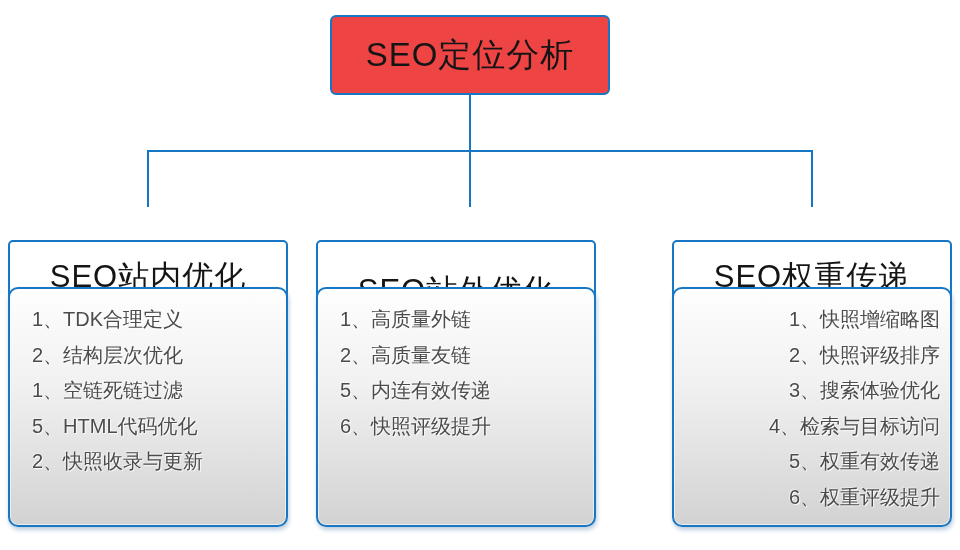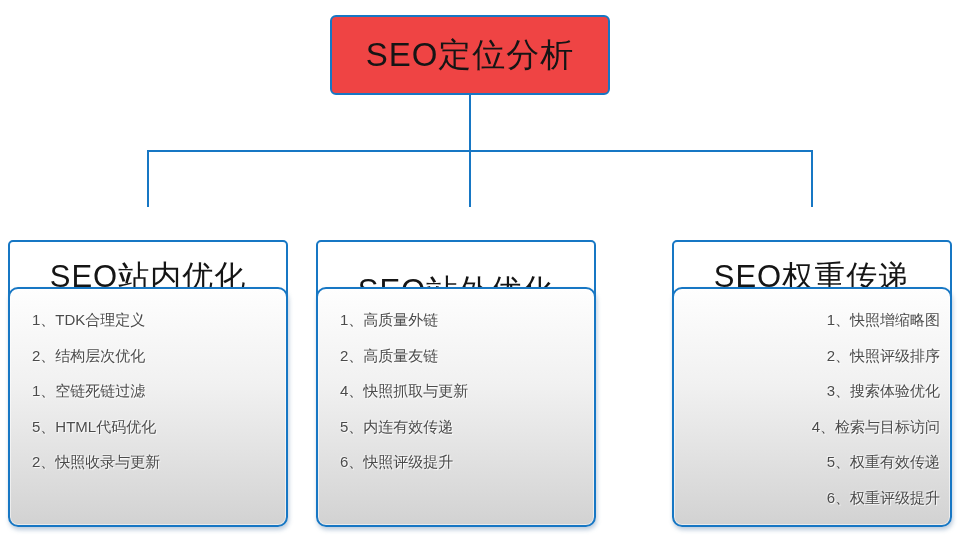--- a/index.html
+++ b/index.html
@@ -52,21 +52,21 @@
     border:2px solid #1777c4;
     border-radius:10px;
     box-shadow:1px 3px 4px rgba(110,145,180,0.45), inset 0 0 0 1px rgba(255,255,255,0.55);
     box-sizing:border-box;
     padding:13px 10px 10px 22px;
   }
   .col-list ul{
     list-style:none;margin:0;padding:0;
   }
   .col-list li{
-    font-size:15px;
+    font-size:20px;
     line-height:35.5px;
     color:#4b4b4b;
     white-space:nowrap;
     text-shadow:1px 1px 1px rgba(255,255,255,0.95), -1px -1px 1px rgba(255,255,255,0.55);
   }
 
   .col-left  {left:8px;}
   .col-mid   {left:316px;align-items:flex-end;}
   .col-right {left:672px;text-align:right;}
 </style>
@@ -98,21 +98,20 @@
     </ul>
   </div>
 
   <div class="col-header col-mid">
     <span class="title">SEO站外优化</span>
   </div>
   <div class="col-list col-mid">
     <ul>
       <li>1、高质量外链</li>
       <li>2、高质量友链</li>
-      <li>4、快照抓取与更新</li>
       <li>5、内连有效传递</li>
       <li>6、快照评级提升</li>
     </ul>
   </div>
 
   <div class="col-header col-right">
     <span class="title">SEO权重传递</span>
   </div>
   <div class="col-list col-right">
     <ul>

